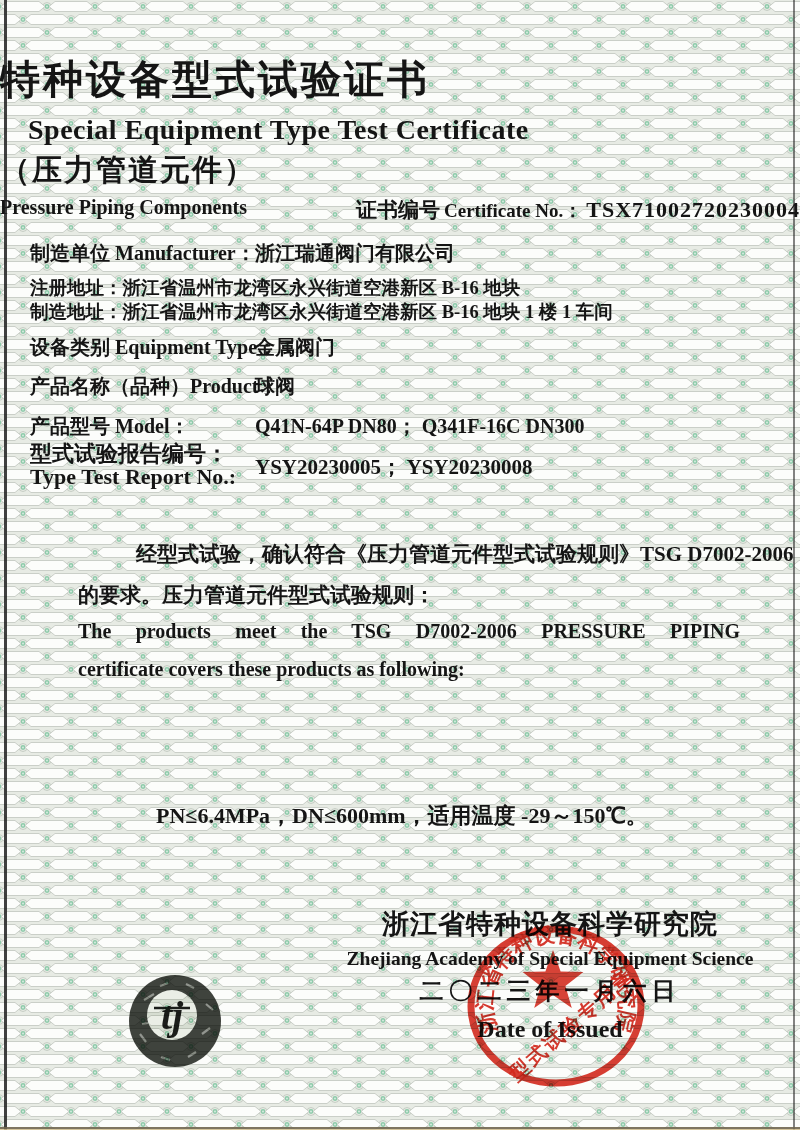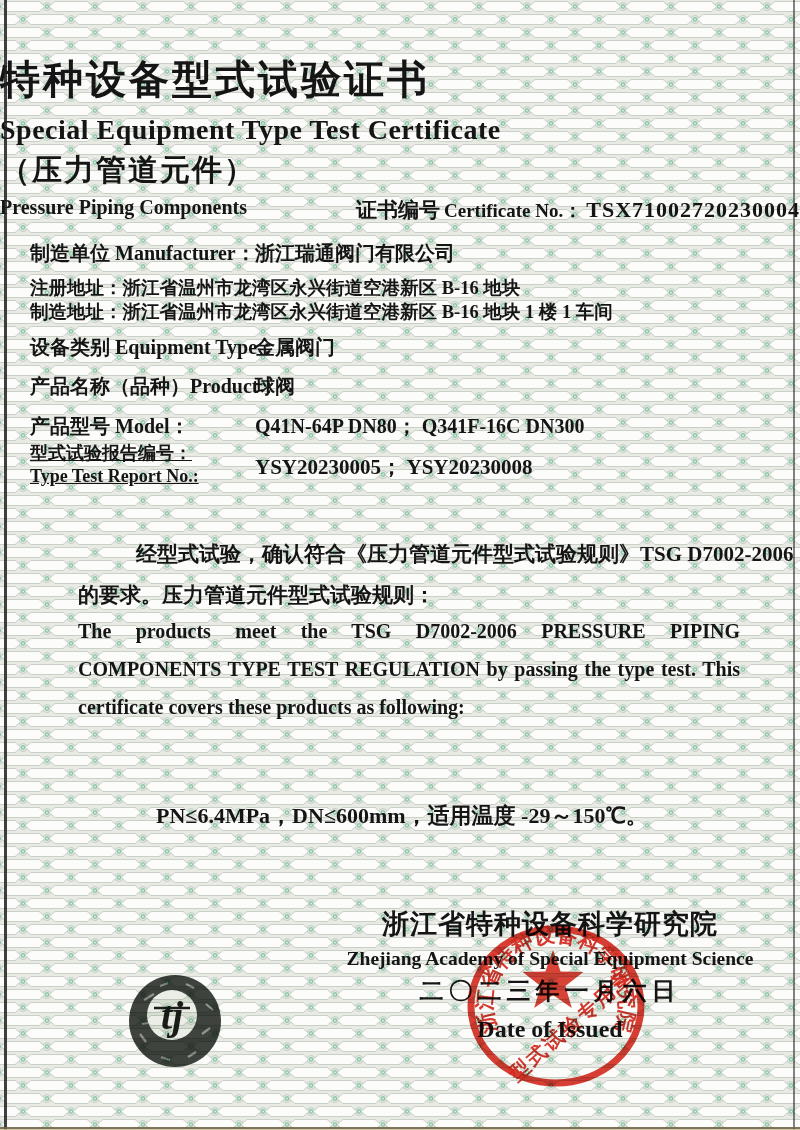--- a/index.html
+++ b/index.html
@@ -18,35 +18,35 @@
 
   
   .edge { position:absolute; z-index:5; background:#1e1e1e; }
   .edge.left  { left:4px; top:0; width:3px; height:1130px; opacity:.85; }
   .edge.right { right:5px; top:0; width:2px; height:1130px; opacity:.55; }
   .edge.bottom{ left:0; bottom:1px; width:800px; height:2px; opacity:.5; }
   .edge.tan   { left:0; bottom:0; width:800px; height:3px; background:#d6c08e; opacity:.8; }
 
   .hdr { left:0; top:52px; width:800px; text-align:left; font-weight:bold; }
   .title-cn { font-size:40px; letter-spacing:3px; }
-  .title-en { font-size:28px; margin-top:7px; letter-spacing:.5px; }
+  .title-en { font-size:28px; margin-top:7px; letter-spacing:.5px;padding-left:28px; }
   .sub-cn   { font-size:30px; margin-top:4px; letter-spacing:2px; }
   .sub-en   { font-size:20px; margin-top:5px; }
 
   .certno { left:356px; top:196px; font-weight:bold; white-space:nowrap; }
   .certno .cn { font-size:21px; }
   .certno .en { font-size:19px; }
   .certno .val{ font-size:22px; letter-spacing:1px;font-family:Liberation Serif, serif; }
 
   .frow { left:30px; width:740px; display:flex; font-weight:bold; }
   .frow .lbl { width:225px; flex:0 0 225px; font-size:20px; white-space:nowrap; }
   .frow .val { font-size:20px; white-space:nowrap; }
   .addr .val div { line-height:24px; font-size:18.5px; }
   .addr .lbl { padding-top:11px; }
-  .rep .lbl { line-height:23px; font-size:18px;text-decoration:underline; }
+  .rep .lbl { line-height:23px; font-size:22px; }
   .rep .val { padding-top:11px; font-size:21px; }
 
   .bodyblk { left:78px; width:662px; font-weight:bold; }
   .cnline { font-size:21px; line-height:41px; white-space:nowrap; }
   .cnline.first { text-indent:58px; }
   .enline { font-size:20px; line-height:38px; }
   .enline.j { text-align:justify; text-align-last:justify; }
 
   .spec { left:156px; top:801px; font-size:22px; font-weight:bold; white-space:nowrap; }
 
@@ -148,21 +148,20 @@
     <div class="val">YSY20230005；  YSY20230008</div>
   </div>
 
   <div class="layer bodyblk" style="top:534px">
     <div class="cnline first">经型式试验，确认符合《压力管道元件型式试验规则》TSG  D7002-2006</div>
     <div class="cnline">的要求。压力管道元件型式试验规则：</div>
   </div>
 
   <div class="layer bodyblk" style="top:612px">
     <div class="enline j">The products meet the TSG D7002-2006 PRESSURE PIPING</div>
-    <div class="enline j">COMPONENTS TYPE TEST REGULATION by passing the type test. This</div>
     <div class="enline">certificate covers these products as following:</div>
   </div>
 
   <div class="layer spec">PN≤6.4MPa，DN≤600mm，适用温度 -29～150℃。</div>
 
   <div class="layer issuer">
     <div class="iss-cn">浙江省特种设备科学研究院</div>
     <div class="iss-en">Zhejiang  Academy  of  Special  Equipment  Science</div>
     <div class="iss-date">二〇二三年一月六日</div>
     <div class="iss-datelbl">Date of Issued</div>

